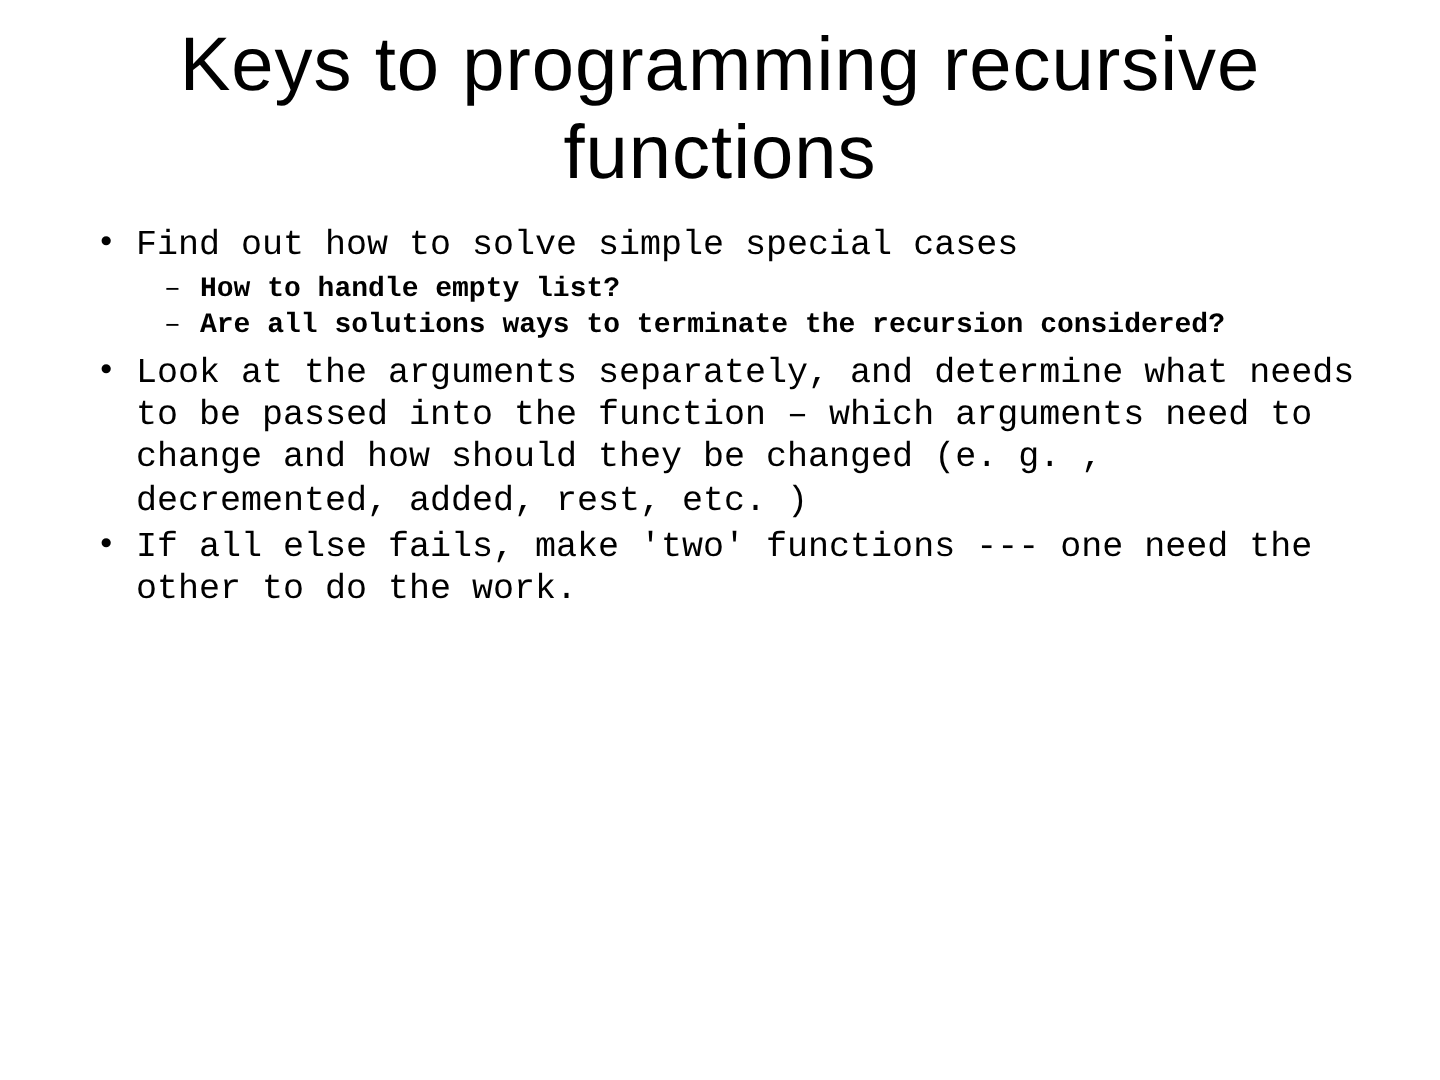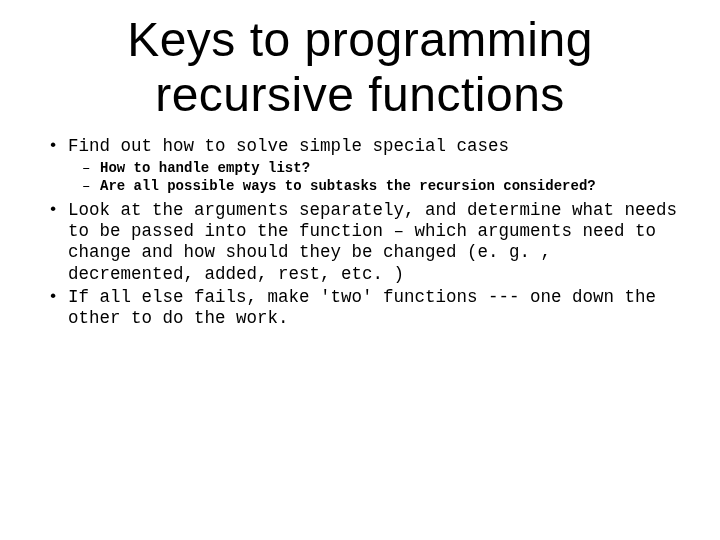--- a/index.html
+++ b/index.html
@@ -11,21 +11,21 @@
     font-family: "Segoe UI", "Malgun Gothic", Arial, sans-serif;
     color: #000;
   }
   .slide {
     width: 720px;
     height: 540px;
     box-sizing: border-box;
     padding: 8px 32px 0 32px;
   }
   .title {
-    font-size: 48px;
+    font-size: 38px;
     font-weight: 400;
     text-align: center;
     letter-spacing: 0.5px;
     line-height: 1.15;
     margin: 4px 0 14px 0;
   }
   ul.level1 {
     list-style: none;
     margin: 0;
     padding: 0 6px 0 6px;
@@ -73,24 +73,24 @@
   <div class="title">Keys to programming recursive functions</div>
 
   <ul class="level1">
     <li>
       <span>Find out how to solve simple special cases</span>
       <ul class="level2">
         <li>
           <span>How to handle empty list?</span>
         </li>
         <li>
-          <span>Are all possible ways to subtasks the recursion considered?</span>
+          <span>Are all solutions ways to terminate the recursion considered?</span>
         </li>
       </ul>
     </li>
     <li>
       <span>Look at the arguments separately, and determine what needs to be passed into the function – which arguments need to change and how should they be changed (e. g. , decremented, added, rest, etc. )</span>
     </li>
     <li>
-      <span>If all else fails, make 'two' functions --- one down the other to do the work.</span>
+      <span>If all else fails, make 'two' functions --- one need the other to do the work.</span>
     </li>
   </ul>
 </div>
 
 </body></html>

